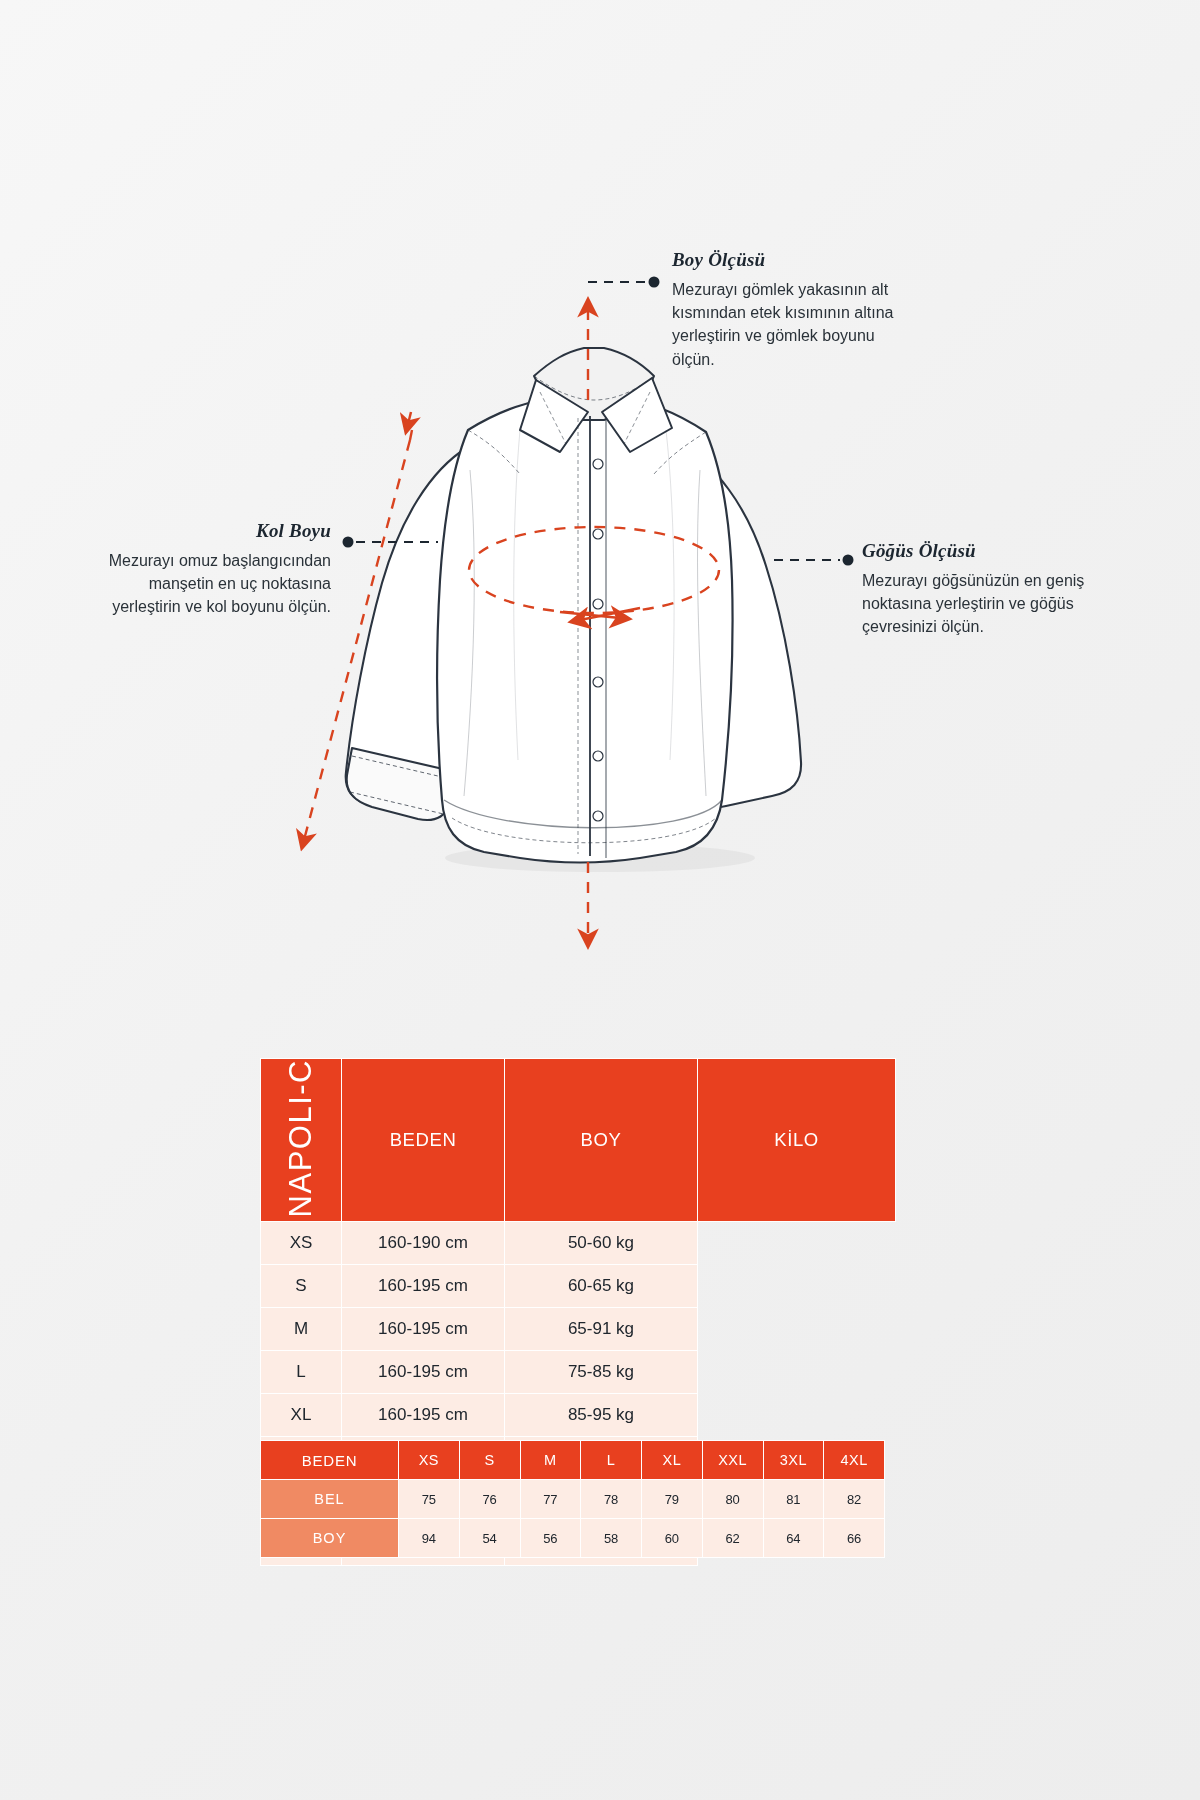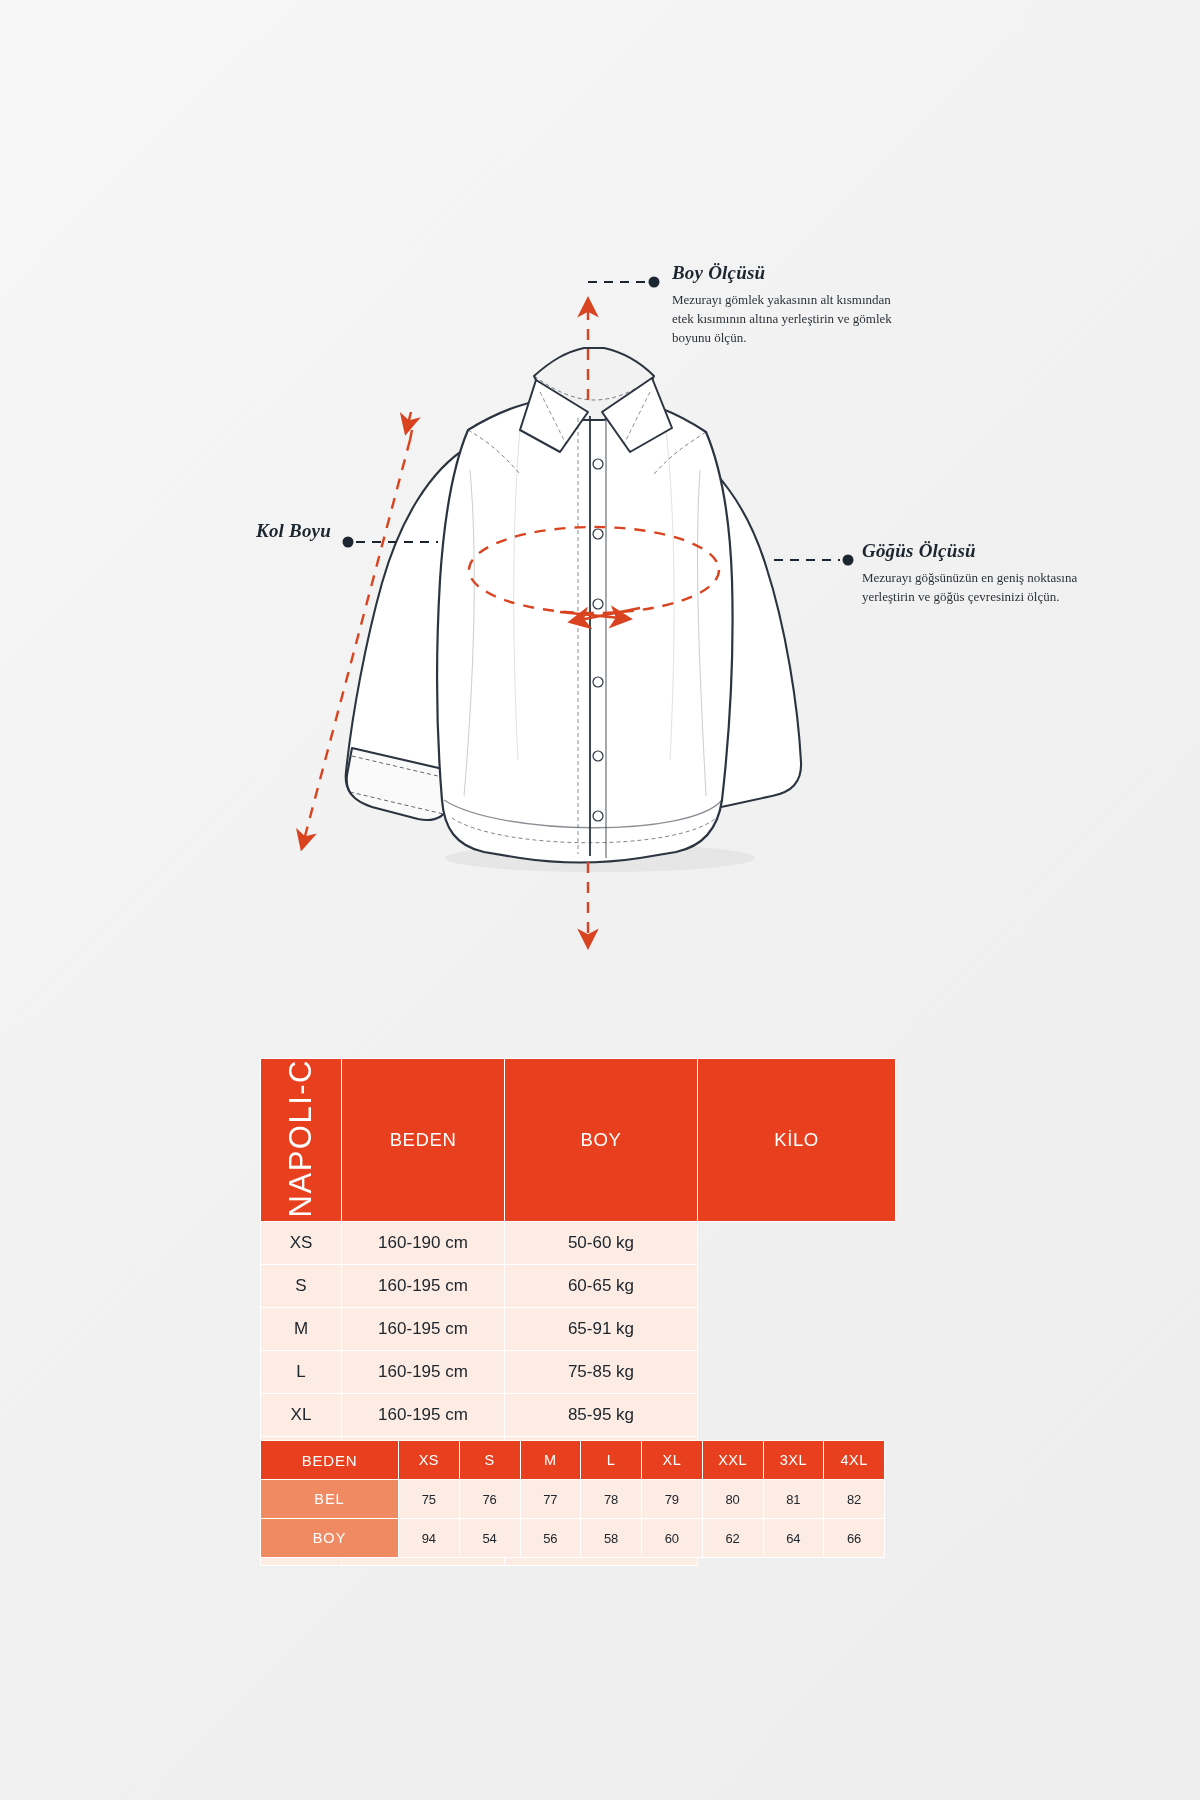--- a/index.html
+++ b/index.html
@@ -43,29 +43,29 @@
     font-family: "Liberation Serif", serif;
     font-weight: bold;
     font-style: italic;
     font-size: 19px;
     color: #1c2630;
     letter-spacing: .2px;
     margin-bottom: 7px;
     white-space: nowrap;
   }
   .callout .body {
-    font-family: Liberation Serif, serif;
-    font-size: 13px;
+    font-family: Liberation Sans, sans-serif;
+    font-size: 16px;
     line-height: 1.45;
     color: #2a3239;
   }
 
   .callout-boy {
     left: 672px;
-    top: 262px;
+    top: 249px;
     width: 235px;
   }
   .callout-gogus {
     left: 862px;
     top: 540px;
     width: 250px;
   }
   .callout-kol {
     left: 86px;
     top: 520px;
@@ -279,20 +279,21 @@
       <div class="body">Mezurayı gömlek yakasının alt kısmından etek kısımının altına yerleştirin ve gömlek boyunu ölçün.</div>
     </div>
 
     <div class="callout callout-gogus">
       <div class="title">Göğüs Ölçüsü</div>
       <div class="body">Mezurayı göğsünüzün en geniş noktasına yerleştirin ve göğüs çevresinizi ölçün.</div>
     </div>
 
     <div class="callout callout-kol">
       <div class="title">Kol Boyu</div>
+      <div class="body">Mezurayı omuz  başlangıcından manşetin en uç noktasına yerleştirin ve kol boyunu ölçün.</div>
     </div>
   </div>
 
   <table class="table-main">
     <thead>
       <tr>
         <td class="brand-cell" rowspan="9">
           <span class="vert">NAPOLI-C</span>
         </td>
         <th class="col-beden">BEDEN</th>

